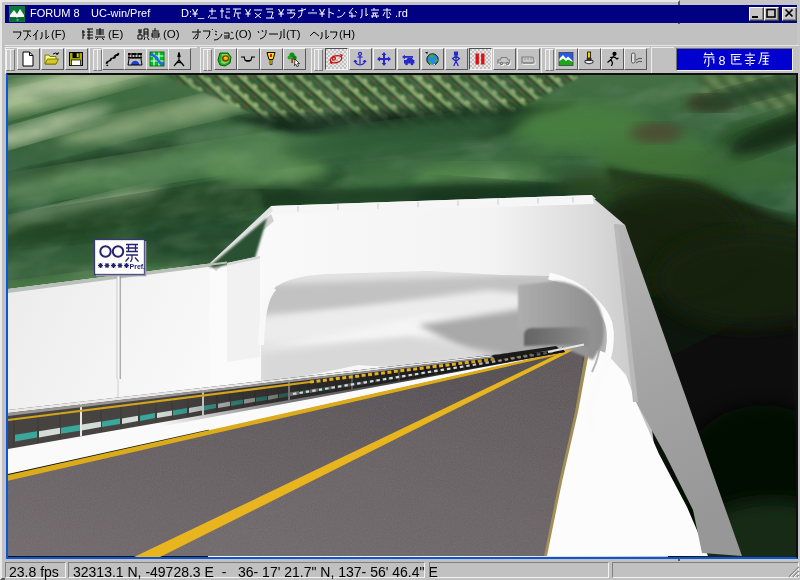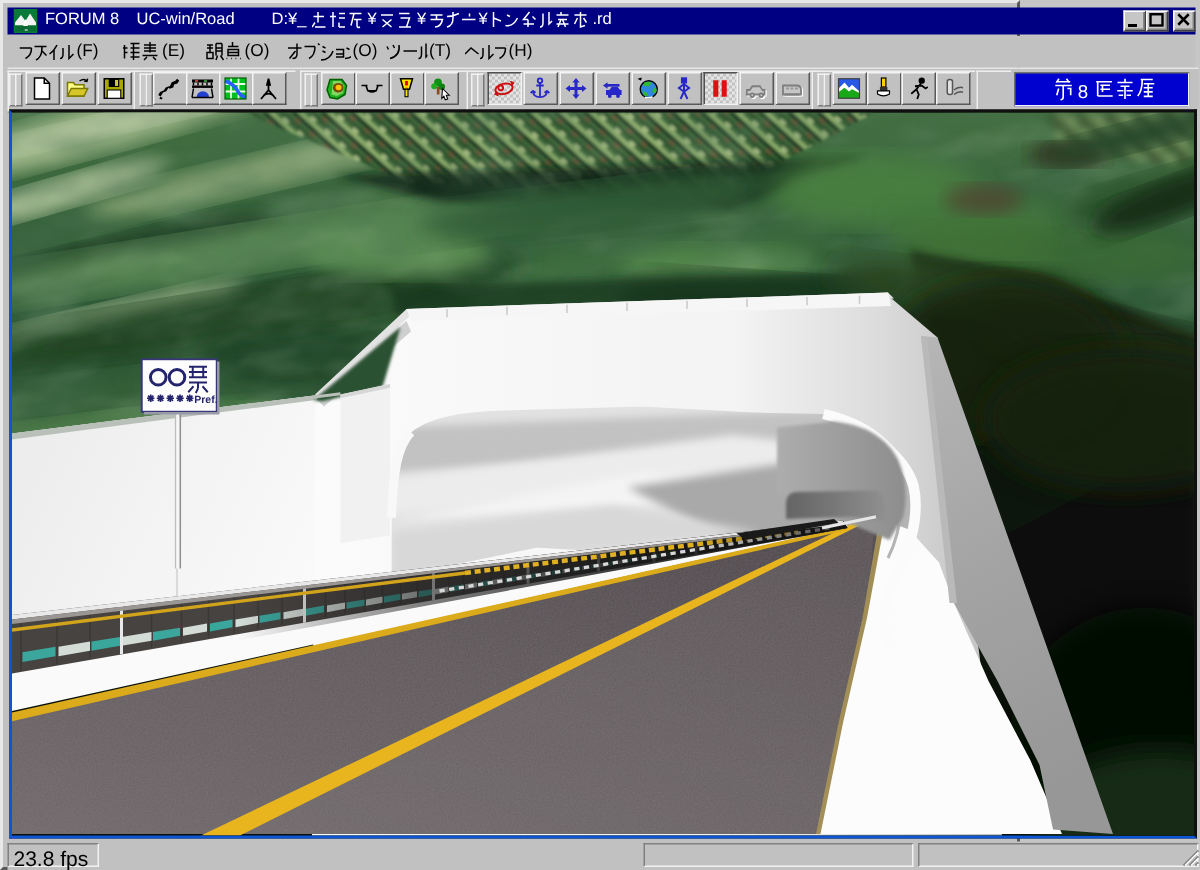--- a/index.html
+++ b/index.html
@@ -24,21 +24,21 @@
 </style></head><body>
 <div id="win">
  <div id="title">
   <svg width="16" height="16" style="position:absolute;left:4px;top:1px">
         <rect width="16" height="16" fill="#0a7a3a"></rect>
         <path d="M1,9 L5,4 L8,8 L11,3 L15,9 L15,11 L1,11 Z" fill="#f4f4f4"></path>
         <path d="M1,11 h14 v4 h-14 z" fill="#0a6a34"></path>
         <path d="M7,11 l1,-3 1,3 z M7.5,14 h2" stroke="#fff" fill="#e8e8e8" stroke-width="0.8"></path>
       </svg>
   <span class="tx" style="left:25px">FORUM 8</span>
-  <span class="tx" style="left:86px">UC-win/Road</span>
+  <span class="tx" style="left:86px">UC-win/Pref</span>
   <span class="tx" style="left:176px">D:¥_</span>
   <svg width="250" height="15" style="position:absolute;left:203px;top:2px" fill="none" stroke="#fff" stroke-width="1">
    <g>
           <path d="M1,4 h7 M4,1 v7 M0,11 l2,-3 M2,11 h7"></path>
         </g>
    <g transform="translate(12,0)">
           <path d="M2,1 v10 M0,4 h4 M6,2 h4 M6,5 h4 M6,8 v3 M6,11 h4"></path>
         </g>
    <g transform="translate(24,0)">
           <path d="M1,2 h8 M4,2 l-2,8 M4,6 h5 M6,6 v4 q0,2 2,1"></path>
@@ -728,20 +728,21 @@
     <path d="M103,190.5 h5 M105.5,188 v5 M103.7,188.7 l3.6,3.6 M107.3,188.7 l-3.6,3.6"></path>
     <path d="M109.5,190.5 h5 M112,188 v5 M110.2,188.7 l3.6,3.6 M113.8,188.7 l-3.6,3.6"></path>
     <path d="M116,190.5 h5 M118.5,188 v5 M116.7,188.7 l3.6,3.6 M120.3,188.7 l-3.6,3.6"></path>
    </g>
    <text x="121.5" y="193.5" font-size="7" font-weight="bold" fill="#24246e" font-family="Liberation Sans">Pref.</text>
   </g>
 </svg>
     </div>
  <div id="statusbar">
   <div class="sp" style="left:0px;width:61px"><span style="position:absolute;left:3px;top:1px">23.8 fps</span></div>
+  <div class="sp" style="left:63px;width:357px"><span style="position:absolute;left:4px;top:1px">32313.1 N, -49728.3 E  -   36- 17' 21.7" N, 137- 56' 46.4" E</span></div>
   <div class="sp" style="left:424px;width:180px"></div>
   <div class="sp" style="left:607px;width:187px"></div>
   <svg width="12" height="12" style="position:absolute;left:783px;top:5px">
         <path d="M11,1 L1,11 M11,5 L5,11 M11,9 L9,11" stroke="#868686" stroke-width="1.4"></path>
         <path d="M11,2 L2,11 M11,6 L6,11 M11,10 L10,11" stroke="#fff" stroke-width="0.8"></path>
       </svg>
  </div>
 </div>
 
 </body></html>

